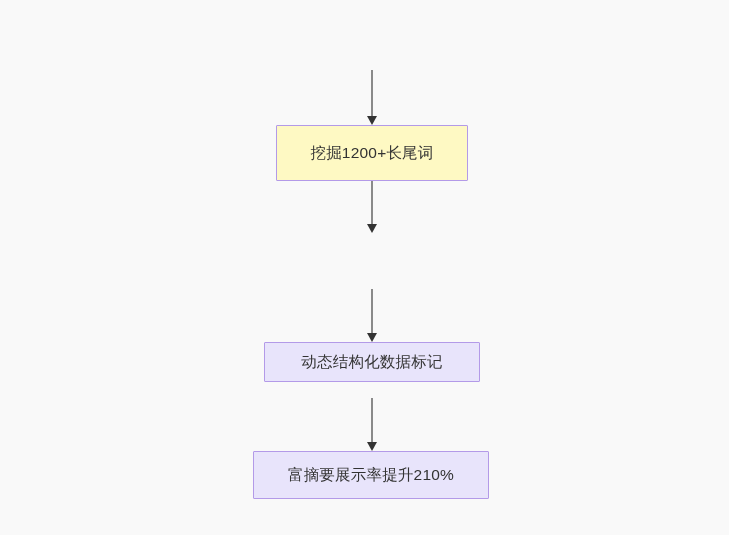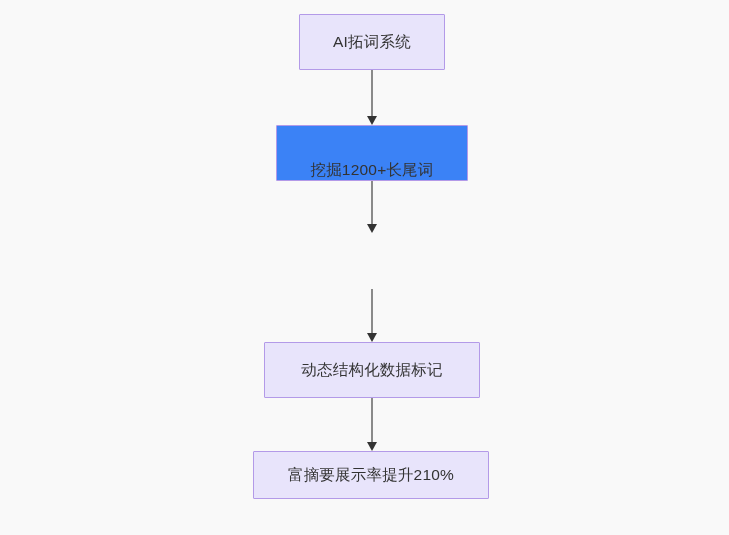--- a/index.html
+++ b/index.html
@@ -57,45 +57,42 @@
     border-right: 5.5px solid transparent;
     border-top: 9px solid #333333;
     left: -4.5px;
   }
 </style>
 </head>
 <body style="background: rgb(249, 249, 249);">
 
 <div id="flowchart-canvas" style="background: rgb(249, 249, 249);">
 
-  <div class="node" id="node-1" style="left: 299px; top: 14px; width: 146px; height: 56px; background: rgb(232, 228, 251); border-color: rgb(179, 154, 232); color: rgb(51, 51, 51);">
-    <span class="node-label">AI拓词系统</span>
-  </div>
 
   <div class="edge" id="edge-1" style="left: 371px; top: 70px; width: 2px; height: 55px;">
     <div class="edge-line" style="height: 48px; background: rgb(138, 138, 138);"></div>
     <div class="edge-arrow" style="top: 46px; border-top-color: rgb(51, 51, 51);"></div>
   </div>
 
-  <div class="node" id="node-2" style="left: 276px; top: 125px; width: 192px; height: 56px; background: #3b82f6; border-color: rgb(179, 154, 232); color: rgb(51, 51, 51); align-items: flex-end;">
+  <div class="node" id="node-2" style="left: 276px; top: 125px; width: 192px; height: 56px; background: #fef9c3; border-color: rgb(179, 154, 232); color: rgb(51, 51, 51);">
     <span class="node-label">挖掘1200+长尾词</span>
   </div>
 
   <div class="edge" id="edge-2" style="left: 371px; top: 181px; width: 2px; height: 52px;">
     <div class="edge-line" style="height: 45px; background: rgb(138, 138, 138);"></div>
     <div class="edge-arrow" style="top: 43px; border-top-color: rgb(51, 51, 51);"></div>
   </div>
 
 
   <div class="edge" id="edge-3" style="left: 371px; top: 289px; width: 2px; height: 53px;">
     <div class="edge-line" style="height: 46px; background: rgb(138, 138, 138);"></div>
     <div class="edge-arrow" style="top: 44px; border-top-color: rgb(51, 51, 51);"></div>
   </div>
 
-  <div class="node" id="node-4" style="left: 264px; top: 342px; width: 216px; height: 56px; background: rgb(232, 228, 251); border-color: rgb(179, 154, 232); color: rgb(51, 51, 51);">
+  <div class="node" id="node-4" style="left: 264px; top: 342px; width: 216px; height: 40px; background: rgb(232, 228, 251); border-color: rgb(179, 154, 232); color: rgb(51, 51, 51);">
     <span class="node-label">动态结构化数据标记</span>
   </div>
 
   <div class="edge" id="edge-4" style="left: 371px; top: 398px; width: 2px; height: 53px;">
     <div class="edge-line" style="height: 46px; background: rgb(138, 138, 138);"></div>
     <div class="edge-arrow" style="top: 44px; border-top-color: rgb(51, 51, 51);"></div>
   </div>
 
   <div class="node" id="node-5" style="left: 253px; top: 451px; width: 236px; height: 48px; background: rgb(232, 228, 251); border-color: rgb(179, 154, 232); color: rgb(51, 51, 51);">
     <span class="node-label">富摘要展示率提升210%</span>

